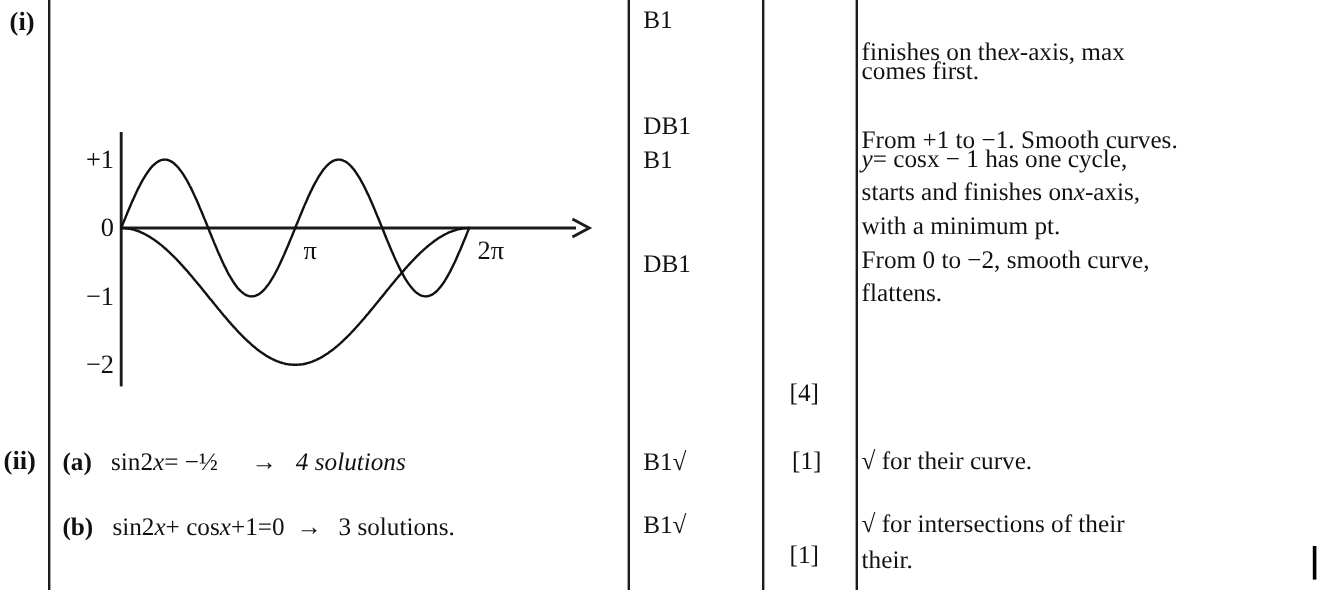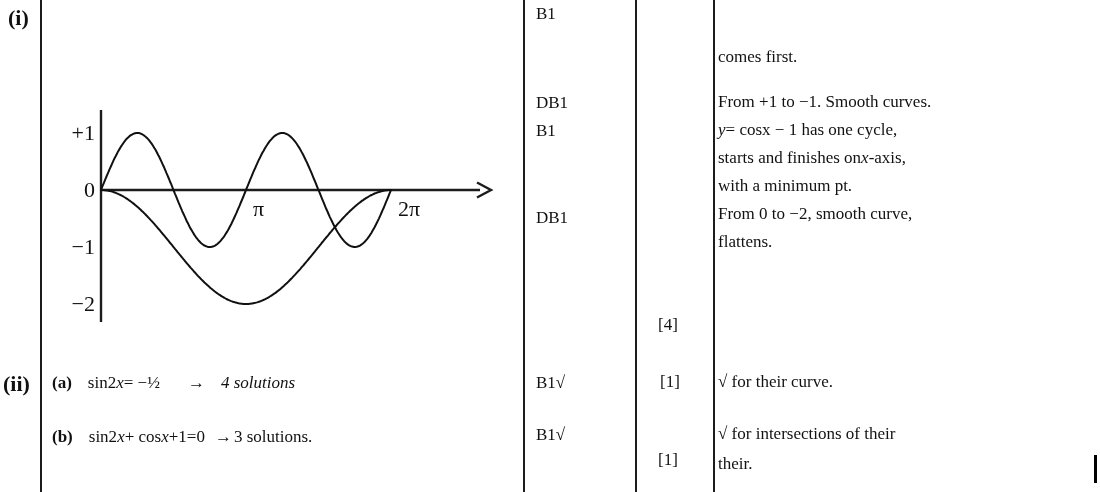--- a/index.html
+++ b/index.html
@@ -1,21 +1,21 @@
 <!DOCTYPE html>
 <html><head>
 <meta charset="utf-8">
 <style>
   html,body{margin:0;padding:0;background:#fff;}
   .sheet{
     position:relative;width:1100px;height:492px;background:#fff;
     font-family:"Liberation Serif","DejaVu Serif",serif;color:#111;overflow:hidden;
   }
   .vrule{position:absolute;top:0;width:2px;height:492px;background:#1c1c1c;}
-  .txt{position:absolute;font-size:17px;line-height:1.15;white-space:nowrap;}
+  .txt{position:absolute;font-size:21px;line-height:1.15;white-space:nowrap;}
   .part{font-weight:bold;font-size:22px;}
   .it{font-style:italic;}
   .bd{font-weight:bold;}
   .seg-row span{display:inline-block;}
   svg text{font-family:"Liberation Serif","DejaVu Serif",serif;font-size:22px;fill:#111;}
   #graph{position:absolute;left:0;top:0;}
   .cursor{position:absolute;left:1094px;top:455px;width:3px;height:28px;background:#000;}
 </style>
 </head>
 <body>
@@ -42,35 +42,36 @@
         <text x="253.0" y="216">π</text>
         <text x="398.0" y="216">2π</text>
         <text x="95" y="140.0" text-anchor="end">+1</text>
         <text x="95" y="197.0" text-anchor="end">0</text>
         <text x="95" y="254.0" text-anchor="end">−1</text>
         <text x="95" y="311.0" text-anchor="end">−2</text>
       </g>
   </svg>
 
   <div class="txt seg-row" style="left:52px;top:373px"><span class="bd">(a)</span><span style="margin-left: 16px;">sin2</span><span class="it">x</span><span> = −½</span><span style="margin-left: 28px;">→</span><span style="margin-left: 16px; font-style: italic;">4 solutions</span></div>
-  <div class="txt seg-row" style="left:52px;top:427px"><span class="bd">(b)</span><span style="margin-left: 16px;">sin2</span><span class="it">x</span><span>+ cos</span><span class="it">x</span><span>+1=0</span><span style="margin-left: 10px;">→</span><span style="margin-left: 2px;">3 solutions.</span></div>
+  <div class="txt seg-row" style="left:52px;top:427px"><span class="bd">(b)</span><span style="margin-left: 16px;">sin2</span><span class="it">x</span><span>+ cos</span><span class="it">x</span><span>+1=0</span><span style="margin-left: 10px;">→</span><span style="margin-left: 14px;">3 solutions.</span></div>
 
   <div class="txt" style="left:536px;top:4px">B1</div>
   <div class="txt" style="left:536px;top:93px">DB1</div>
   <div class="txt" style="left:536px;top:121px">B1</div>
   <div class="txt" style="left:536px;top:208px">DB1</div>
   <div class="txt" style="left:536px;top:373px">B1√</div>
   <div class="txt" style="left:536px;top:425px">B1√</div>
 
   <div class="txt" style="left:658px;top:315px">[4]</div>
   <div class="txt" style="left:660px;top:372px">[1]</div>
   <div class="txt" style="left:658px;top:450px">[1]</div>
 
+  <div class="txt seg-row" style="left:718px;top:31px"><span>finishes on the </span><span class="it">x</span><span>-axis, max</span></div>
   <div class="txt seg-row" style="left:718px;top:47px"><span>comes first.</span></div>
-  <div class="txt seg-row" style="left:718px;top:92px"><span>From +1 to −1. Smooth curves.</span></div>
+  <div class="txt seg-row" style="left:718px;top:104px"><span>From +1 to −1. Smooth curves.</span></div>
   <div class="txt seg-row" style="left:718px;top:120px"><span class="it">y</span><span> = cosx − 1 has one cycle,</span></div>
   <div class="txt seg-row" style="left:718px;top:148px"><span>starts and finishes on </span><span class="it">x</span><span>-axis,</span></div>
   <div class="txt seg-row" style="left:718px;top:176px"><span>with a minimum pt.</span></div>
   <div class="txt seg-row" style="left:718px;top:204px"><span>From 0 to −2, smooth curve,</span></div>
   <div class="txt seg-row" style="left:718px;top:232px"><span>flattens.</span></div>
   <div class="txt seg-row" style="left:718px;top:372px"><span>√ for their curve.</span></div>
   <div class="txt seg-row" style="left:718px;top:424px"><span>√ for intersections of their</span></div>
   <div class="txt seg-row" style="left:718px;top:454px"><span>their.</span></div>
 
   <div class="cursor"></div>

